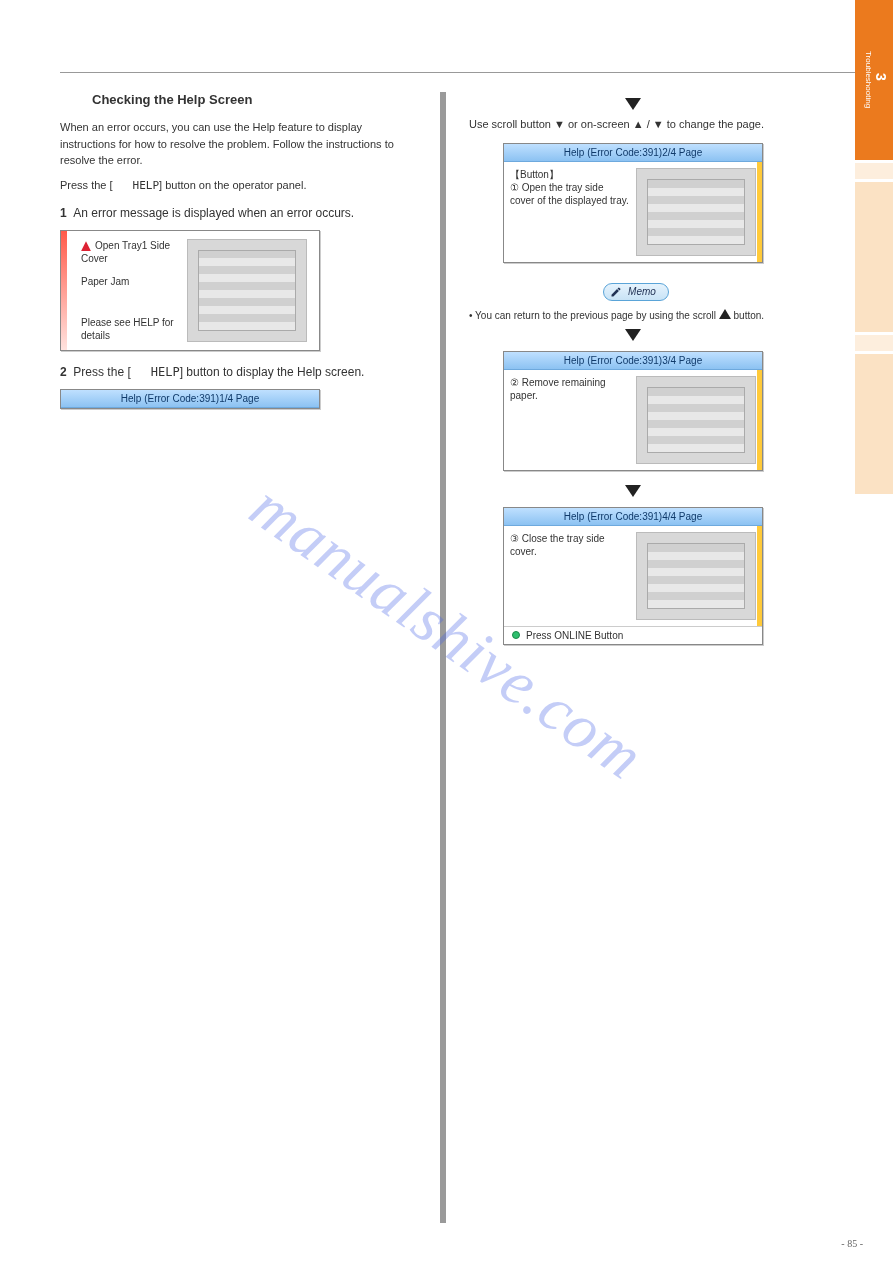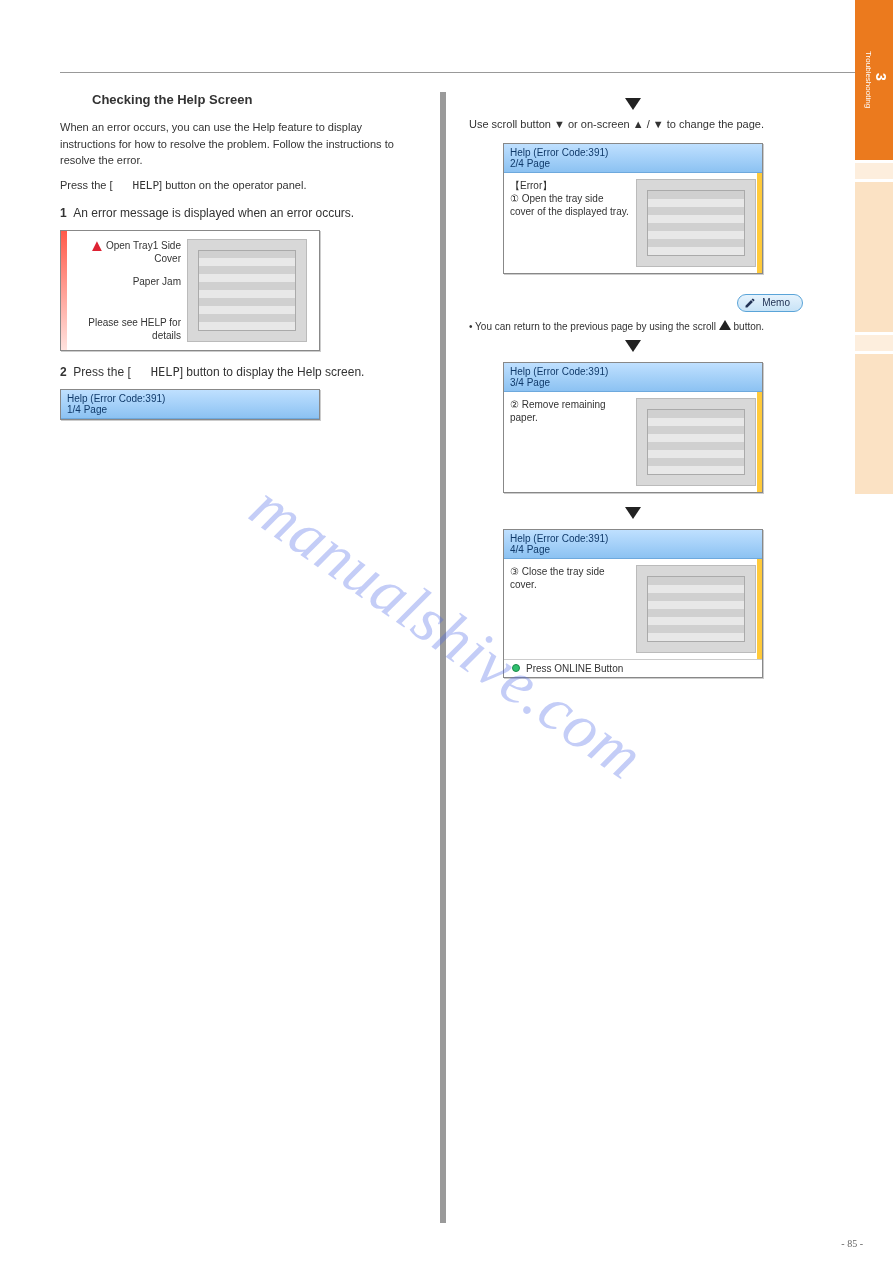--- a/index.html
+++ b/index.html
@@ -94,21 +94,20 @@
     font-size: 10px;
   }
   .panel .bluebar {
     background: linear-gradient(#bfe0ff,#8cc2f2);
     padding: 3px 6px;
     display: flex;
     justify-content: center;
     font-size: 10px;
     color: #103a6a;
     border-bottom: 1px solid #6ea9dd;
-    flex-direction: column;
   }
   .panel .body {
     display: flex;
     padding: 6px;
     gap: 6px;
     min-height: 100px;
     position: relative;
   }
   .panel .body .txt { flex: 1 1 auto; font-size: 10px; line-height: 1.3; }
   .panel .body .img {
@@ -213,21 +212,21 @@
       </p>
 
       <div class="step-label">
         <span>1</span>
         &nbsp;<span style="font-weight:normal;">An error message is displayed when an error occurs.</span>
       </div>
 
       <div class="panel simple">
         <div class="body">
           <div class="sidebar-red"></div>
-          <div class="txt" style="padding-left:8px;text-align:right;">
+          <div class="txt" style="padding-left:8px;">
             <span class="warn"></span><span>Open Tray1 Side Cover</span>
             <div style="height:10px"></div>
             <div>Paper Jam</div>
             <div style="height:28px"></div>
             <div>Please see HELP for details</div>
           </div>
           <div class="img"></div>
         </div>
       </div>
 
@@ -253,29 +252,29 @@
         <span>Use scroll button </span>▼<span> or on-screen </span>▲ / ▼<span> to change the page.</span>
       </div>
 
       <div class="panel" style="margin-left:auto;margin-right:auto;">
         <div class="bluebar">
           <span>Help (Error Code:391)</span>
           <span>2/4 Page</span>
         </div>
         <div class="body">
           <div class="txt">
-            <div>【Error】</div>
+            <div>【Button】</div>
             <div>① Open the tray side cover of the displayed tray.</div>
           </div>
           <div class="img"></div>
           <div class="sidebar-amber"></div>
         </div>
       </div>
 
-      <div style="text-align:right; margin-left:6px;">
+      <div style="text-align:center; margin-left:6px;font-style:italic;">
         <span class="memo-pill">
           <svg viewBox="0 0 24 24">
               <path fill="#235" d="M3 17.25V21h3.75L17.81 9.94l-3.75-3.75L3 17.25zM20.71 7.04a1 1 0 0 0 0-1.41l-2.34-2.34a1 1 0 0 0-1.41 0l-1.83 1.83 3.75 3.75 1.83-1.83z"></path>
             </svg>
           <span>Memo</span>
         </span>
       </div>
       <div class="memo-block">
         • <span>You can return to the previous page by using the scroll </span><span style="display:inline-block;vertical-align:middle;"><span class="arrow-up" style="border-bottom-width:10px;border-left-width:6px;border-right-width:6px;display:inline-block;"></span></span><span> button.</span>
       </div>

